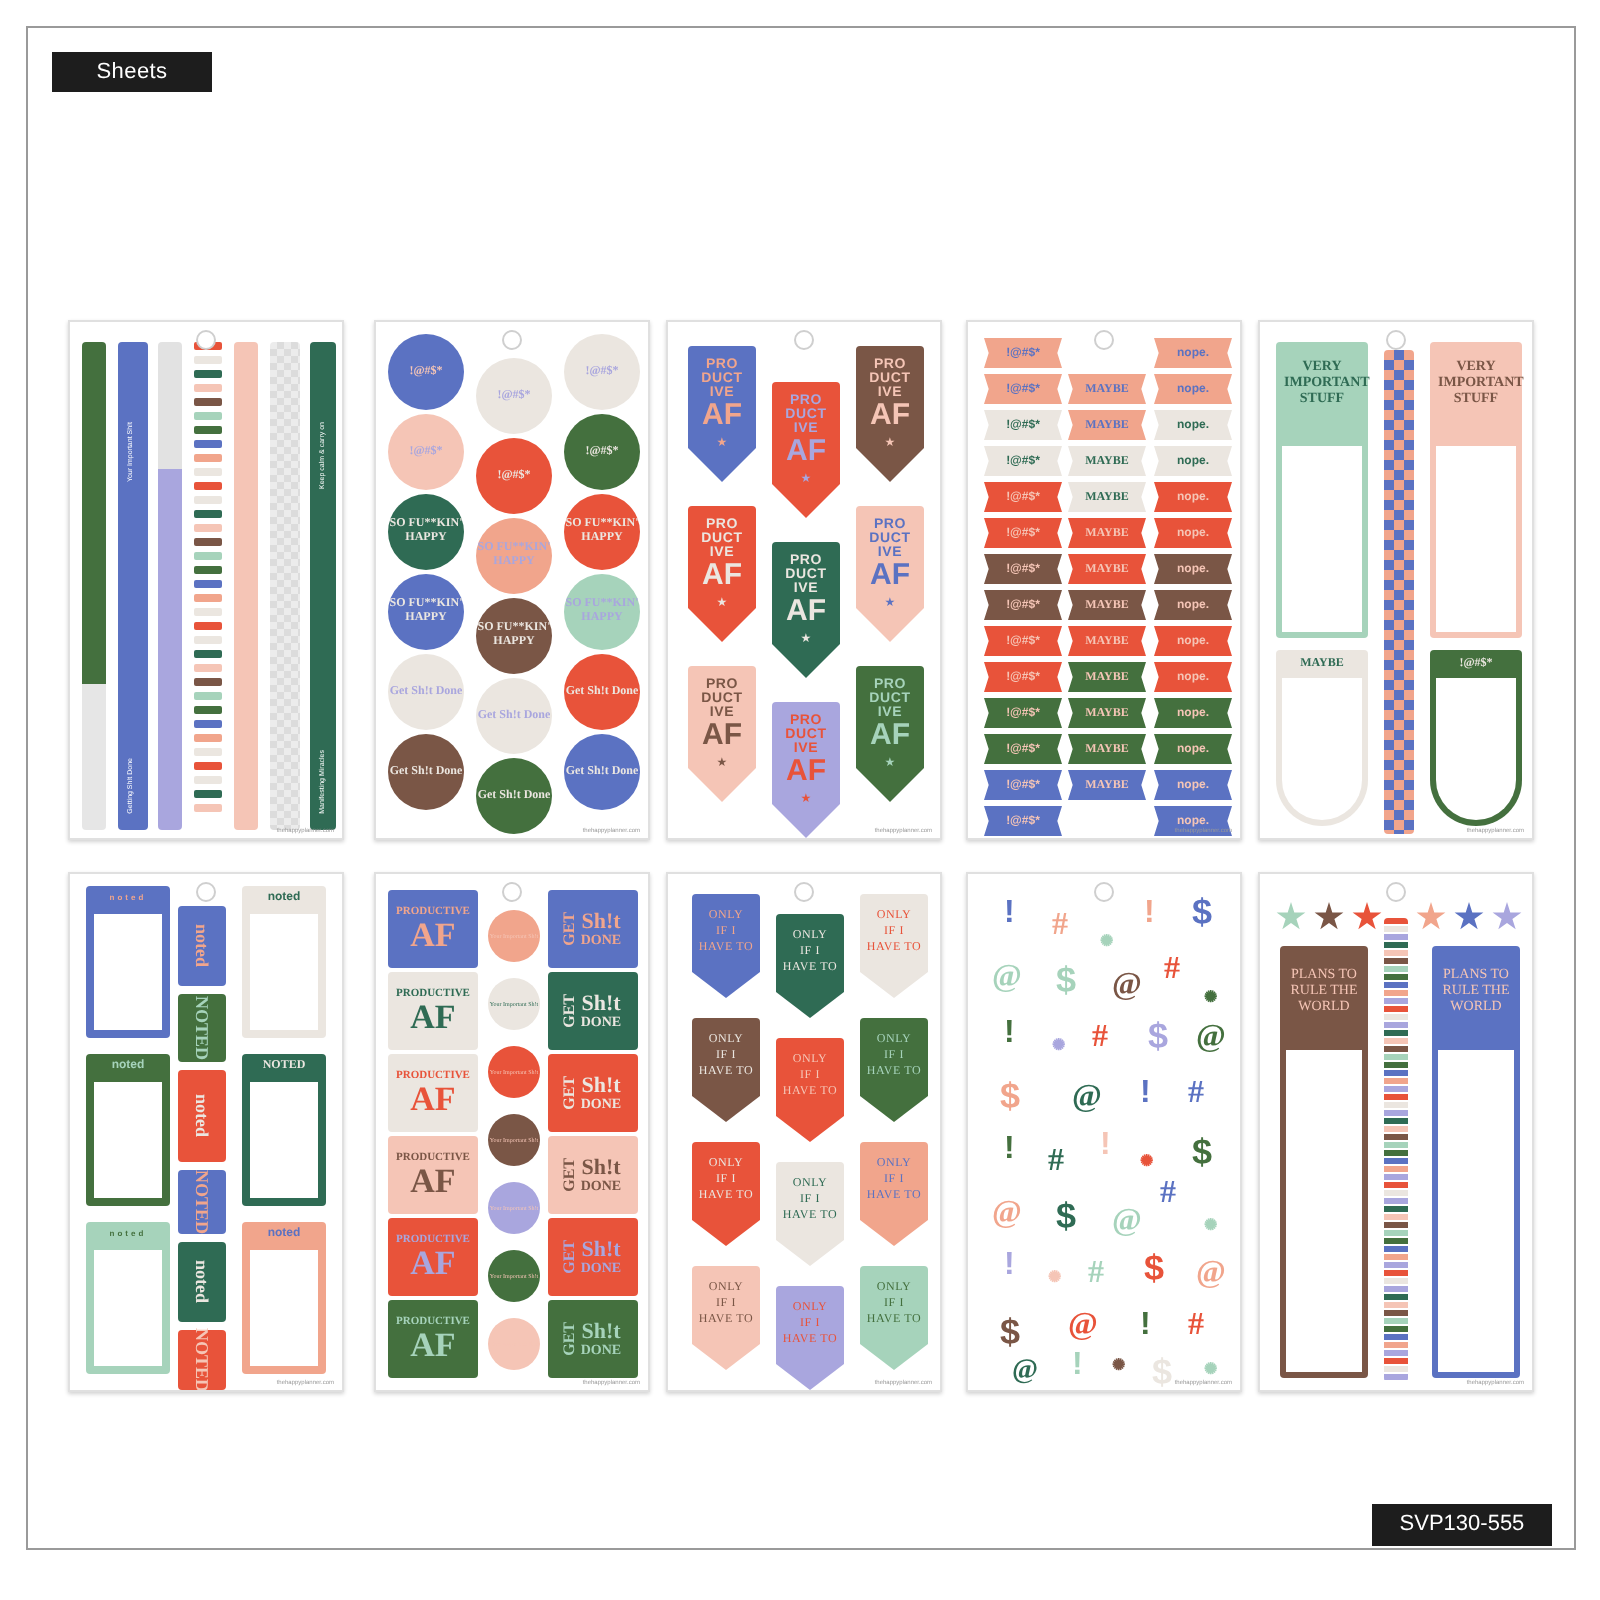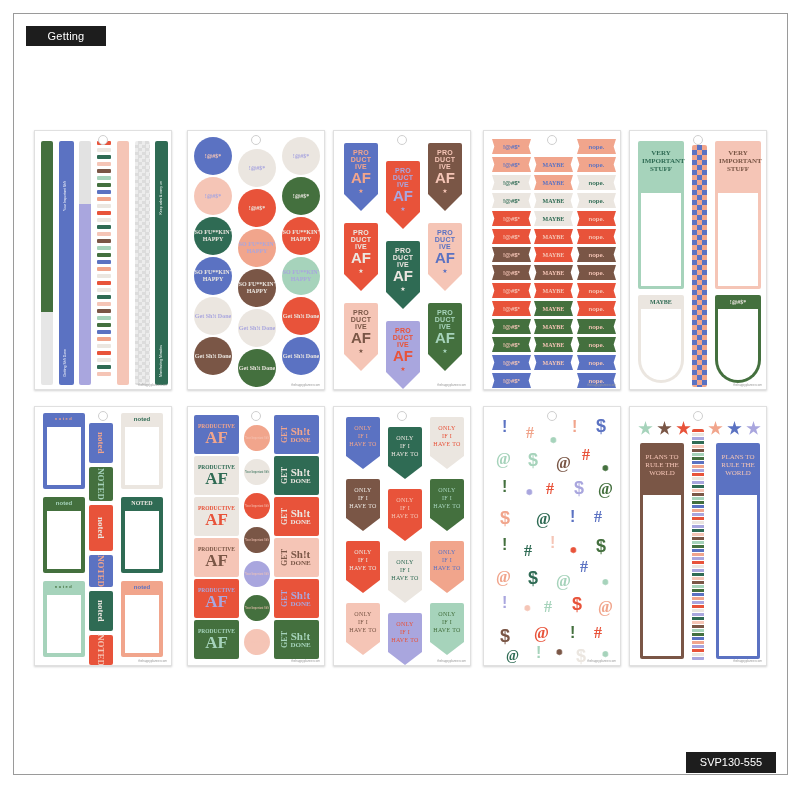--- a/index.html
+++ b/index.html
@@ -17,20 +17,21 @@
   }
   .label-sku {
     position: absolute; left: 686px; top: 752px; width: 90px; height: 21px;
     background: #1d1d1d; color: #fff; font-size: 11px; line-height: 21px; text-align: center;
   }
 
   .sheet {
     position: absolute; width: 138px; height: 260px; background: #fff;
     border: 1px solid #e0e0e0; box-shadow: 0 1px 2px rgba(0,0,0,0.18);
     overflow: hidden;
+    margin-top: 30px;
   }
   .hole {
     position: absolute; left: 50%; top: 4px; width: 10px; height: 10px; margin-left: -5px;
     border: 1px solid #cfcfcf; border-radius: 50%; background: #fff; z-index: 3;
   }
   .brand {
     position: absolute; right: 4px; bottom: 2px; font-size: 3px; color: #999;
   }
   .abs { position: absolute; }
   .serif { font-family: "Liberation Serif", "DejaVu Serif", serif; }
@@ -92,21 +93,21 @@
 
   .star-shape {
     position: absolute; width: 15px; height: 15px;
     clip-path: polygon(50% 0%, 61% 35%, 98% 35%, 68% 57%, 79% 91%, 50% 70%, 21% 91%, 32% 57%, 2% 35%, 39% 35%);
   }
 </style>
 </head>
 <body>
 
 <div class="frame"></div>
-<div class="label-top">Getting</div>
+<div class="label-top">Sheets</div>
 <div class="label-sku">SVP130-555</div>
 
 <div class="sheet" id="s1" style="left:34px;top:130px;">
     <div class="strip" style="left:6px;width:12px;background:linear-gradient(#44703e 0 70%, #e6e6e6 70%);"></div>
     <div class="strip" style="left:24px;width:15px;background:#5b72c2;">
       <div class="vtext" style="left:4px;bottom:8px;">Getting Sh!t Done</div>
       <div class="vtext" style="left:4px;top:40px;">Your Important Sh!t</div>
     </div>
     <div class="strip" style="left:44px;width:12px;background:linear-gradient(#e2e2e2 0 26%, #a9a6de 26%);"></div>
     <div class="strip" style="left:62px;width:14px;background:#fff;">

